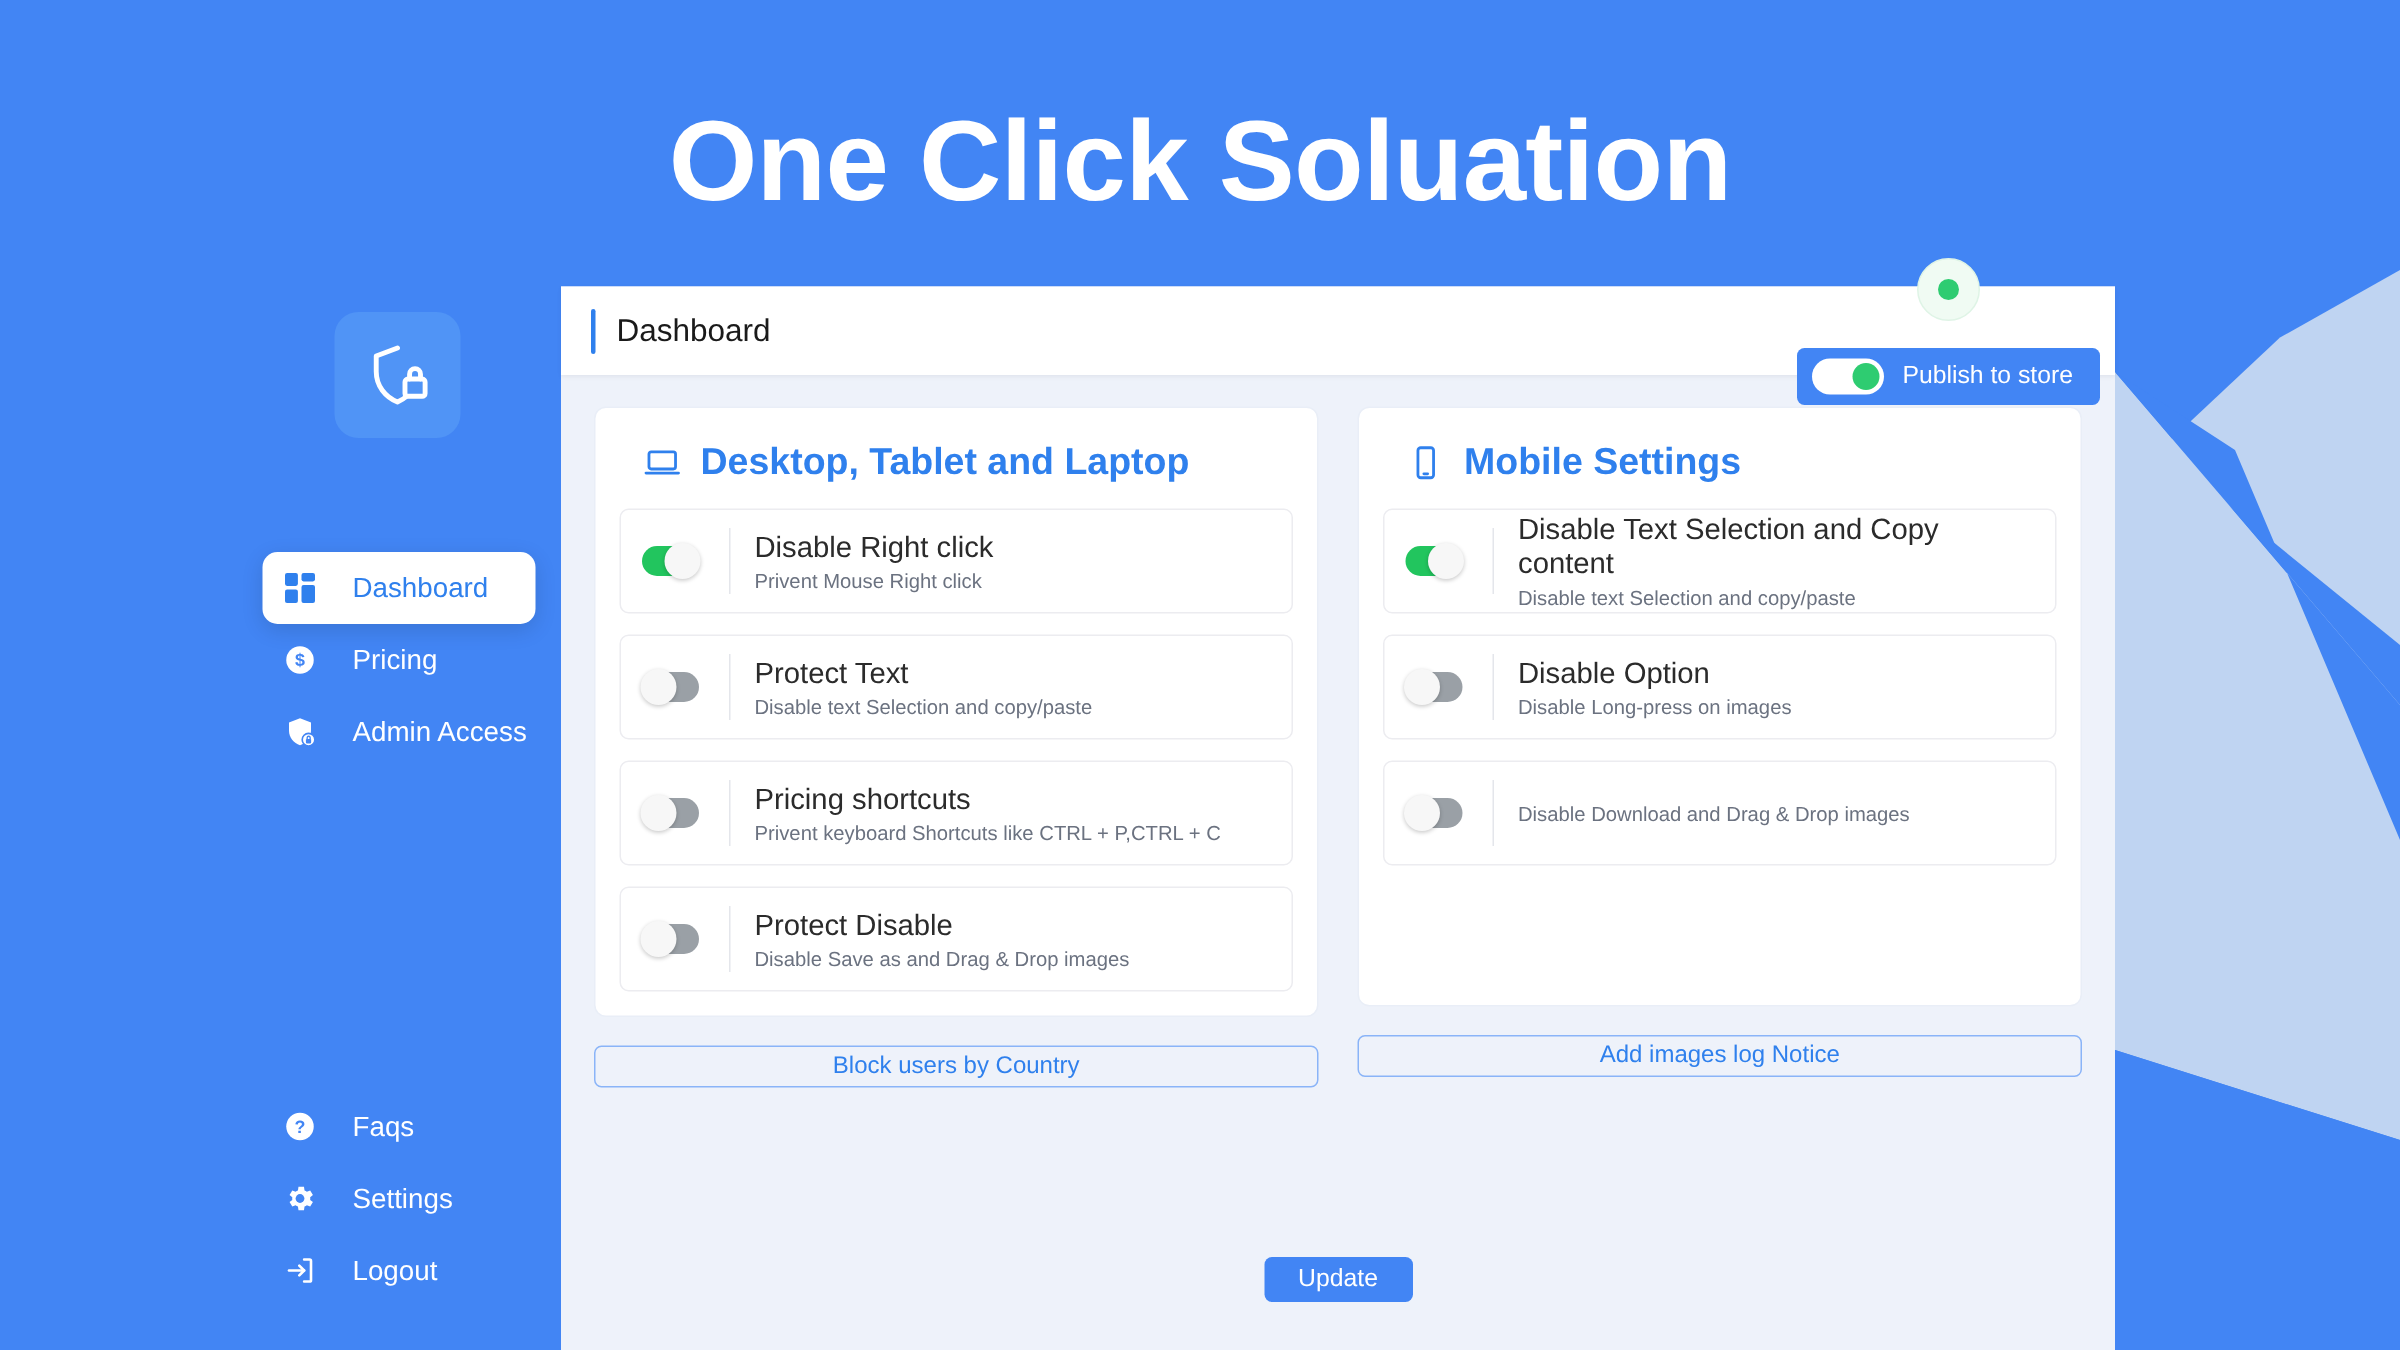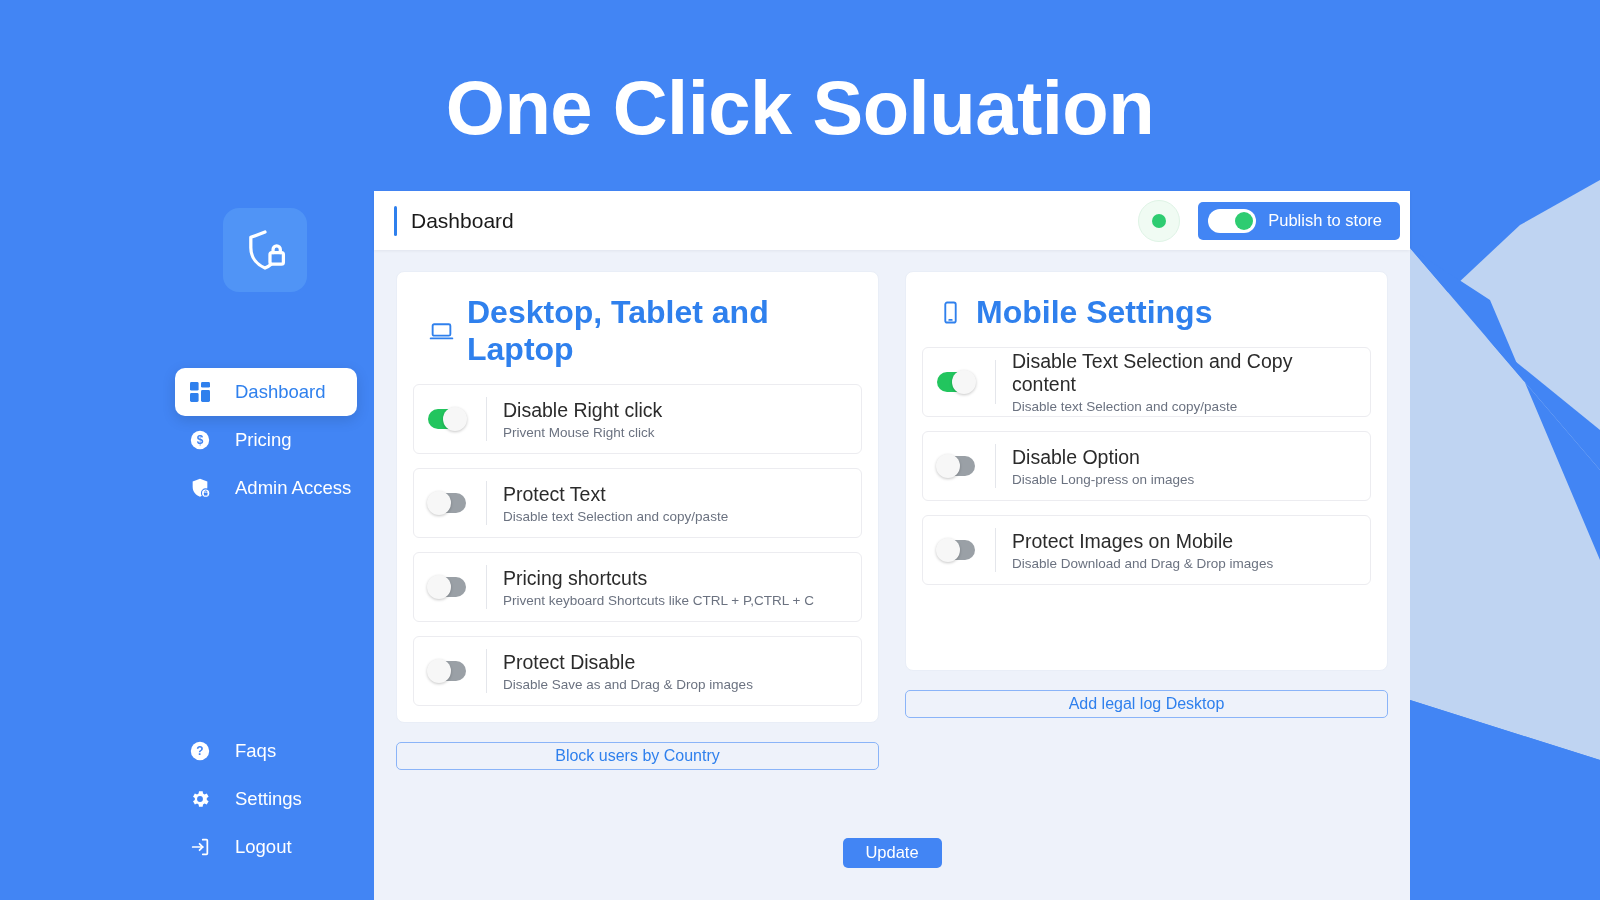--- a/index.html
+++ b/index.html
@@ -67,21 +67,21 @@
     height: 59px; background: #ffffff;
     display: flex; align-items: center;
     padding: 0 10px 0 20px;
     box-shadow: 0 1px 3px rgba(16,24,40,.06);
   }
   .accent-bar {
     width: 3px; height: 30px; background: #2f80ed; border-radius: 3px;
     margin-right: 14px;
   }
   .panel-title { font-size: 21px; color: #1a1a1a; }
-  .header-right { margin-left: auto; display: flex; align-items: center; gap: 18px; }
+  .header-right { margin-left: auto; display: flex; align-items: center; gap: 18px; flex-direction: column; }
 
   .status-dot-wrap {
     width: 42px; height: 42px; border-radius: 50%;
     background: #f0fbf3; border: 1px solid #dff4e6;
     display: flex; align-items: center; justify-content: center;
   }
   .status-dot { width: 14px; height: 14px; border-radius: 50%; background: #2ecc71; }
 
   .publish-btn {
     display: flex; align-items: center; gap: 12px;
@@ -108,21 +108,21 @@
   .column { flex: 1; display: flex; flex-direction: column; }
 
   .card {
     background: #ffffff; border-radius: 8px;
     border: 1px solid #e9eef7;
     padding: 22px 16px 16px 16px;
     min-height: 400px;
   }
   .card-title {
     display: flex; align-items: center; gap: 13px;
-    color: #2f80ed; font-size: 32px; font-weight: bold;
+    color: #2f80ed; font-size: 25px; font-weight: bold;
     margin: 0 0 16px 16px;
   }
 
   .setting-row {
     display: flex; align-items: center;
     border: 1px solid #ececf0; border-radius: 6px;
     height: 70px; padding: 0 14px;
     margin-bottom: 14px;
     background: #fff;
   }
@@ -361,26 +361,25 @@
           <span class="setting-texts">
             <span class="setting-title">Disable Option</span>
             <span class="setting-sub">Disable Long-press on images</span>
           </span>
         </div>
 
         <div class="setting-row">
           <span class="switch"></span>
           <span class="divider-v"></span>
           <span class="setting-texts">
-            <span class="setting-title">Protect Images on Mobile</span>
             <span class="setting-sub">Disable Download and Drag &amp; Drop images</span>
           </span>
         </div>
       </div>
 
-      <button class="outline-btn">Add legal log Desktop</button>
+      <button class="outline-btn">Add images log Notice</button>
     </div>
   </div>
 
   <div class="panel-footer">
     <button class="update-btn">Update</button>
   </div>
 </div>
 
 </body></html>

